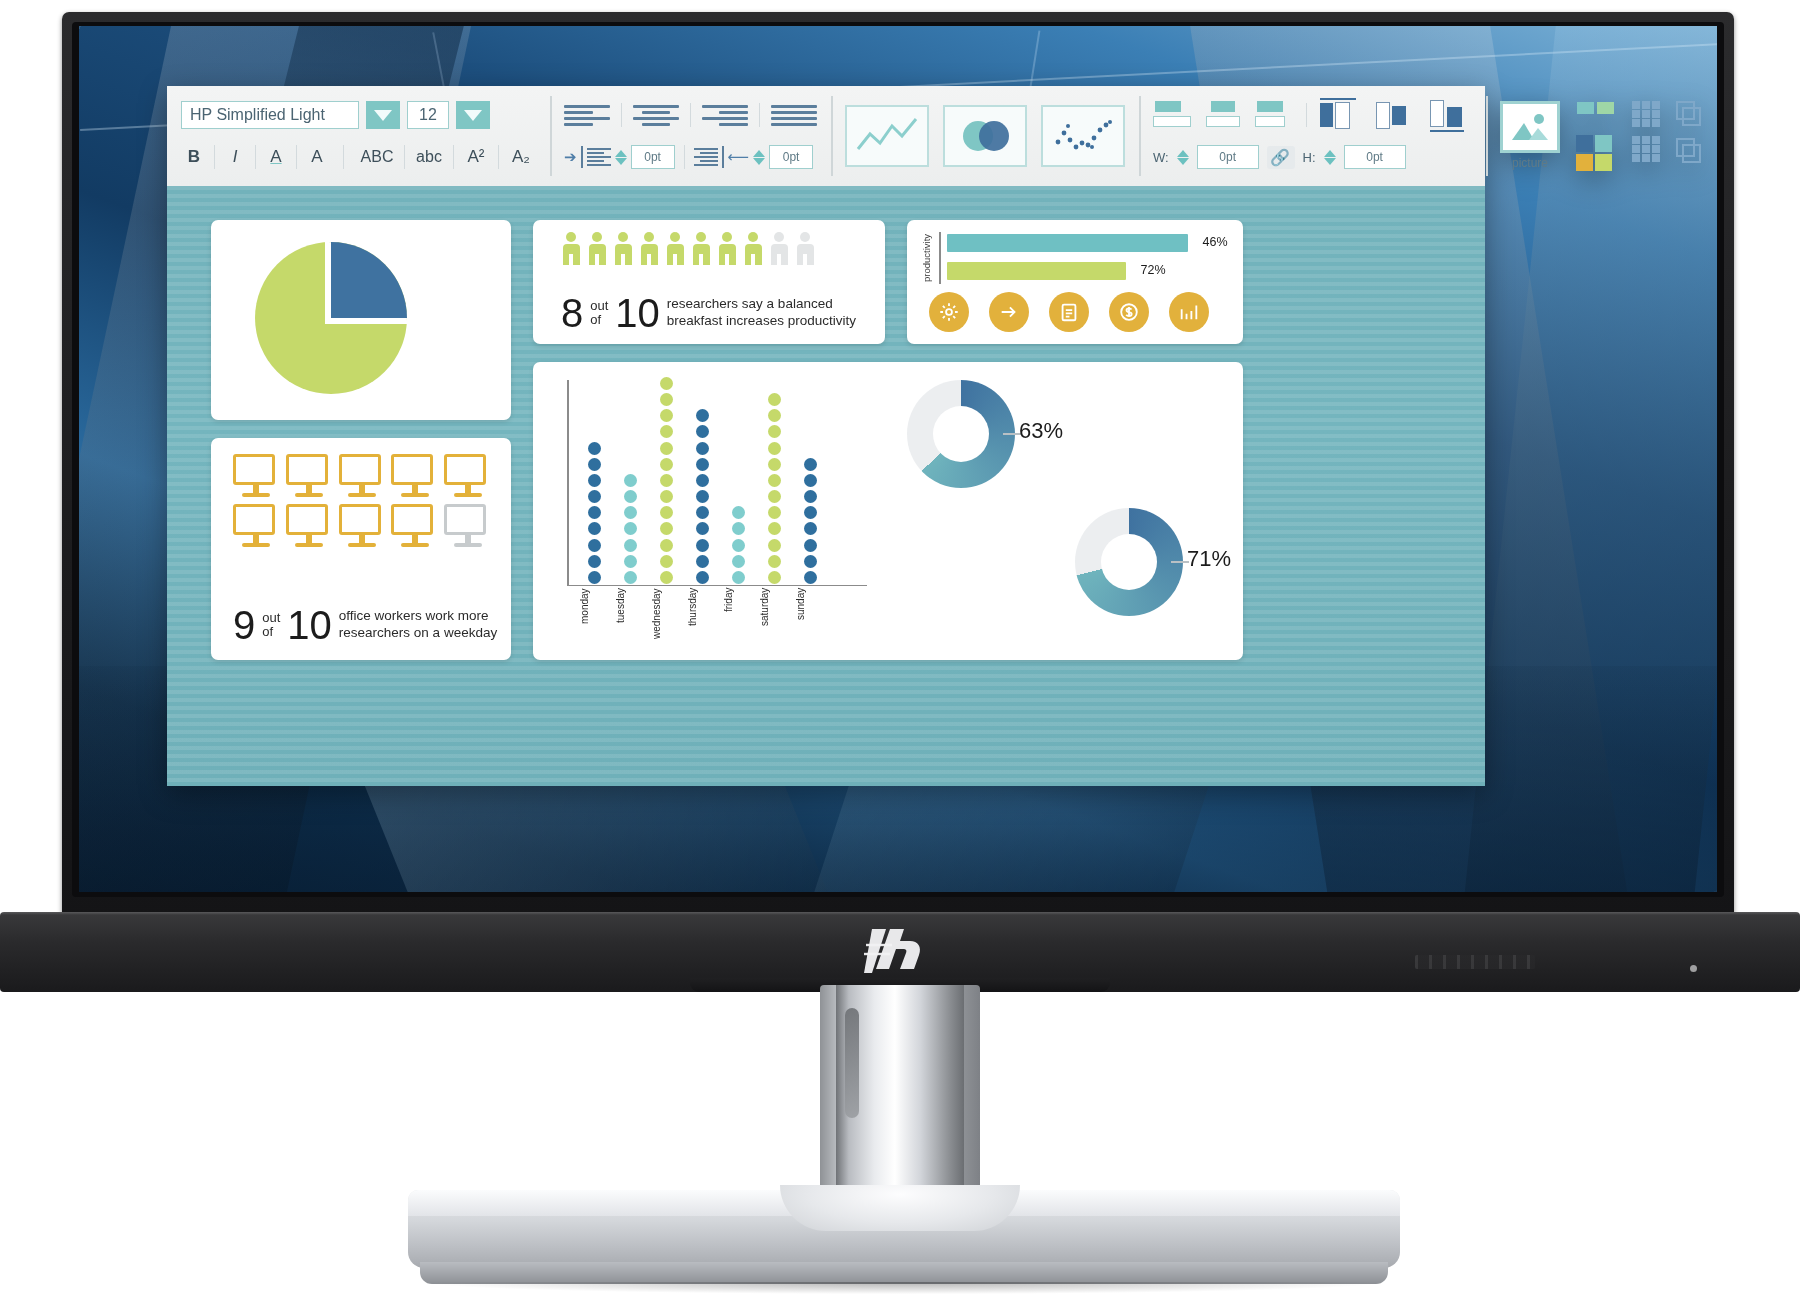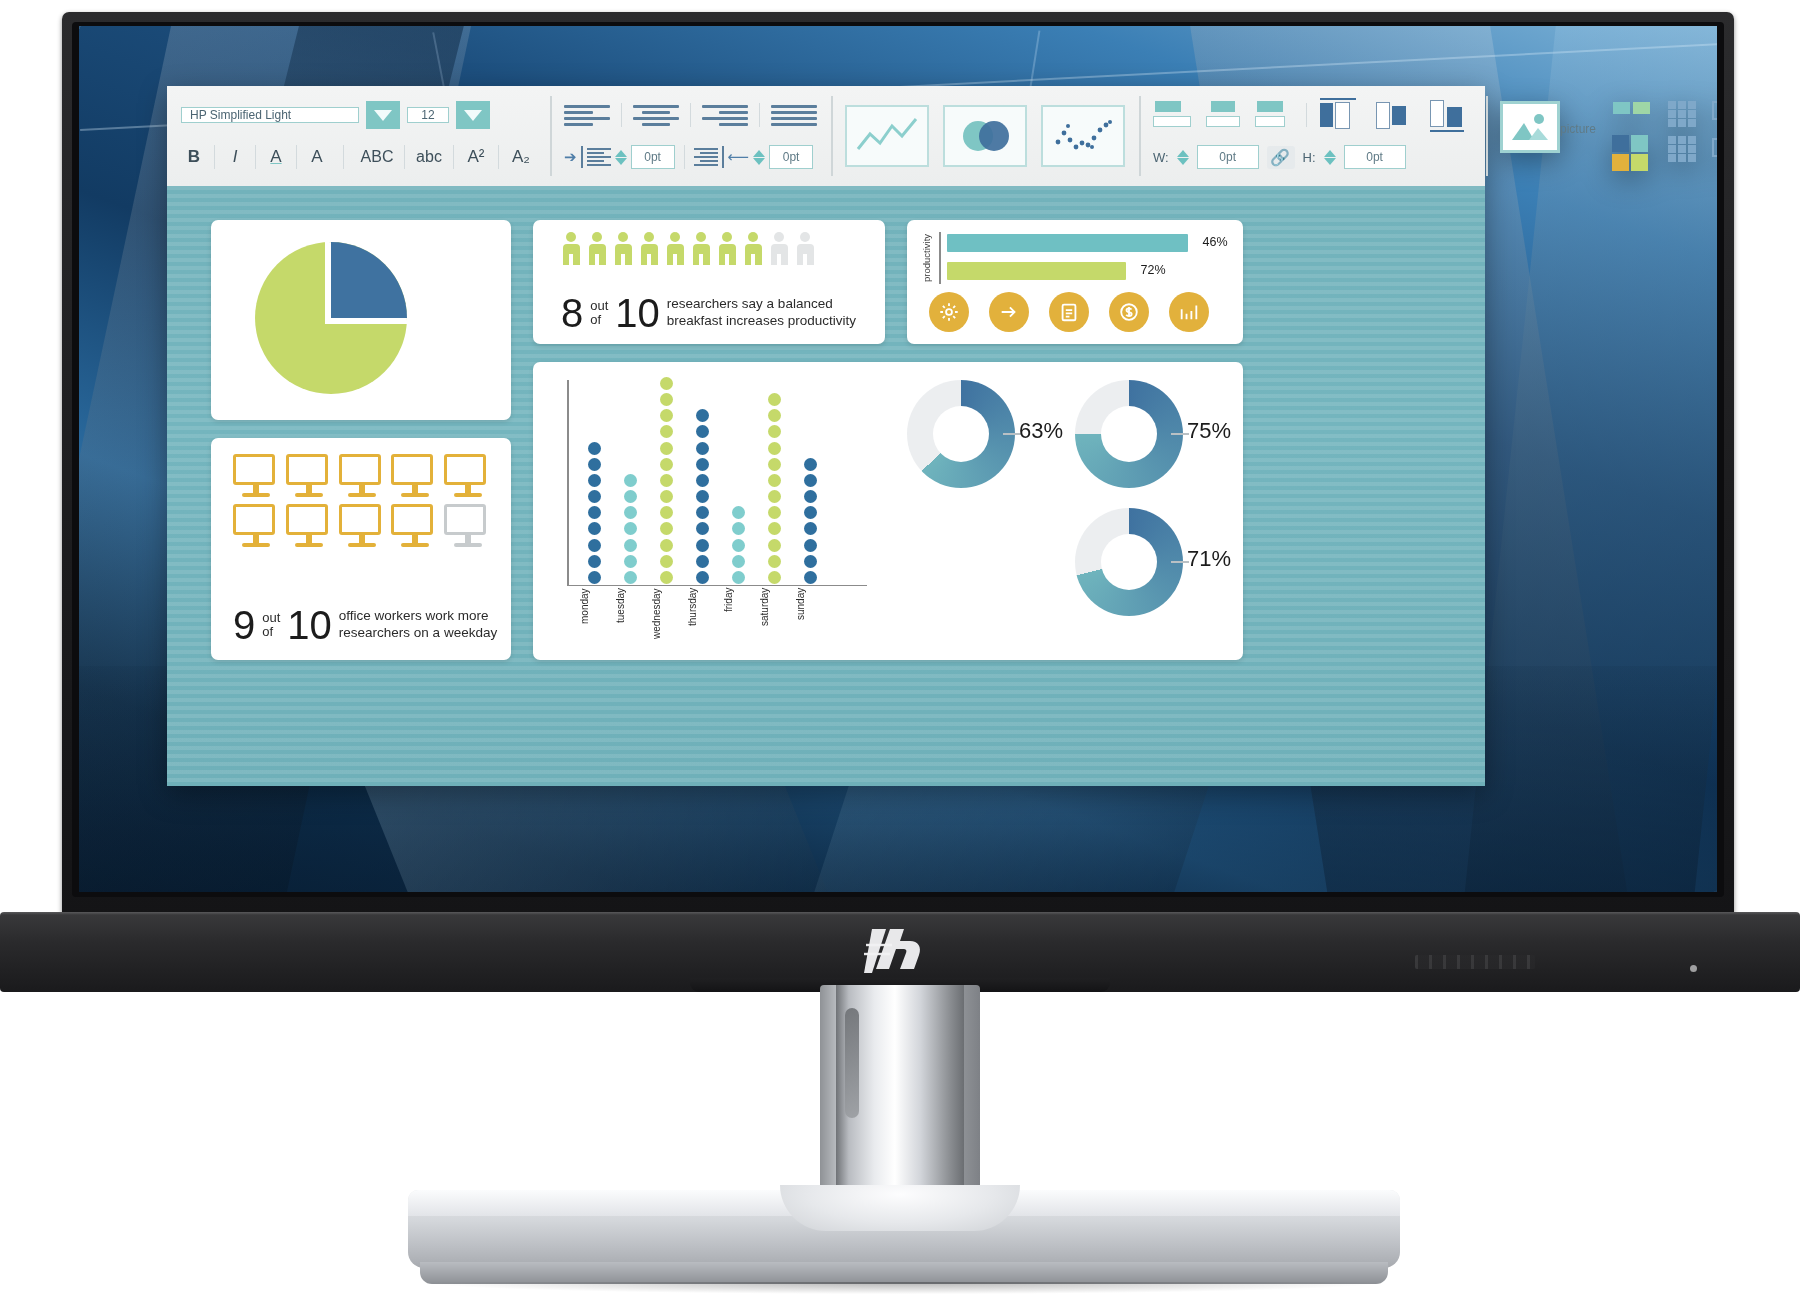--- a/index.html
+++ b/index.html
@@ -127,23 +127,23 @@
     background:linear-gradient(180deg,#f3f4f4 0%,#eceeee 100%);
     display:flex; align-items:stretch;
   }
   .tgroup { position:relative; display:flex; flex-direction:column; justify-content:center; padding:0 14px; }
   .tgroup + .tgroup::before {
     content:""; position:absolute; left:0; top:10px; bottom:10px; width:2px; background:#cfd6d8;
   }
   .trow { display:flex; align-items:center; gap:7px; height:42px; }
 
   .field {
-    border:1px solid #9fcfce; background:#fff; height:16px;
+    border:1px solid #9fcfce; background:#fff; height:28px;
     display:flex; align-items:center; padding:0 8px;
-    font-size:12px; color:#4b6472; font-family:"Liberation Sans",sans-serif;
+    font-size:16px; color:#4b6472; font-family:"Liberation Sans",sans-serif;
   }
   .field.font { width:178px; }
   .field.size { width:42px; justify-content:center; }
   .caret {
     width:34px;height:28px;background:#7fc6c4;display:flex;align-items:center;justify-content:center;
   }
   .caret i{ width:0;height:0;border-left:9px solid transparent;border-right:9px solid transparent;border-top:11px solid #f2fbfb; display:block;}
   .fmtbtn{
     min-width:26px;height:26px;display:flex;align-items:center;justify-content:center;
     font-size:17px;color:#3d4f5a;
@@ -468,21 +468,21 @@
             <div class="spin">
                 <i class="up"></i>
                 <i class="dn"></i>
               </div>
             <div class="optbox" style="width:62px">0pt</div>
           </div>
         </div>
 
         <div class="tgroup" style="justify-content:center">
           <div class="trow" style="gap:16px;height:auto;align-items:flex-start">
-            <div style="display:flex;align-items:center">
+            <div style="display:flex;flex-direction:column;align-items:center">
               <div class="picttile">
                 <svg width="42" height="34" viewBox="0 0 42 34">
                   <circle cx="30" cy="9" r="5" fill="#7fc6c4"></circle>
                   <polygon points="3,30 15,13 25,30" fill="#7fc6c4"></polygon>
                   <polygon points="20,30 29,18 39,30" fill="#a8dbda"></polygon>
                 </svg>
               </div>
               <div class="caption">picture</div>
             </div>
             <div style="display:flex;flex-direction:column;gap:6px">
@@ -803,26 +803,20 @@
                 <span>saturday</span>
                 <span>sunday</span>
               </div>
           </div>
           <div class="donuts" id="donuts">
               <div class="donut-cell" style="left: 0px; top: 0px;">
                 <div class="donut" style="background: conic-gradient(rgb(63, 114, 160) 0deg, rgb(111, 180, 189) 226.8deg, rgb(236, 238, 240) 226.8deg, rgb(236, 238, 240) 360deg);"></div>
                 <div class="donut-hole"></div>
                 <div class="leader"></div>
                 <div class="donut-val">63%</div>
-              </div>
-              <div class="donut-cell" style="left: 168px; top: 0px;">
-                <div class="donut" style="background: conic-gradient(rgb(63, 114, 160) 0deg, rgb(111, 180, 189) 270deg, rgb(236, 238, 240) 270deg, rgb(236, 238, 240) 360deg);"></div>
-                <div class="donut-hole"></div>
-                <div class="leader"></div>
-                <div class="donut-val">75%</div>
               </div>
               <div class="donut-cell" style="left: 168px; top: 128px;">
                 <div class="donut" style="background: conic-gradient(rgb(63, 114, 160) 0deg, rgb(111, 180, 189) 255.6deg, rgb(236, 238, 240) 255.6deg, rgb(236, 238, 240) 360deg);"></div>
                 <div class="donut-hole"></div>
                 <div class="leader"></div>
                 <div class="donut-val">71%</div>
               </div>
             </div>
         </div>
 

